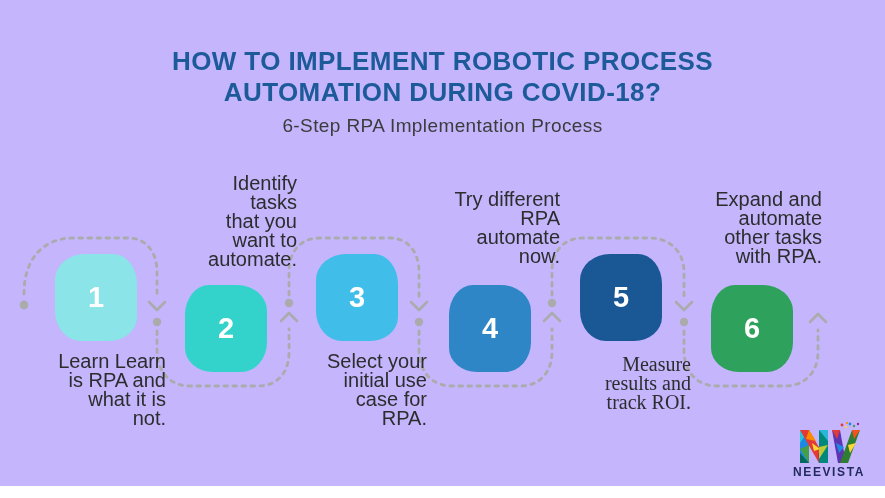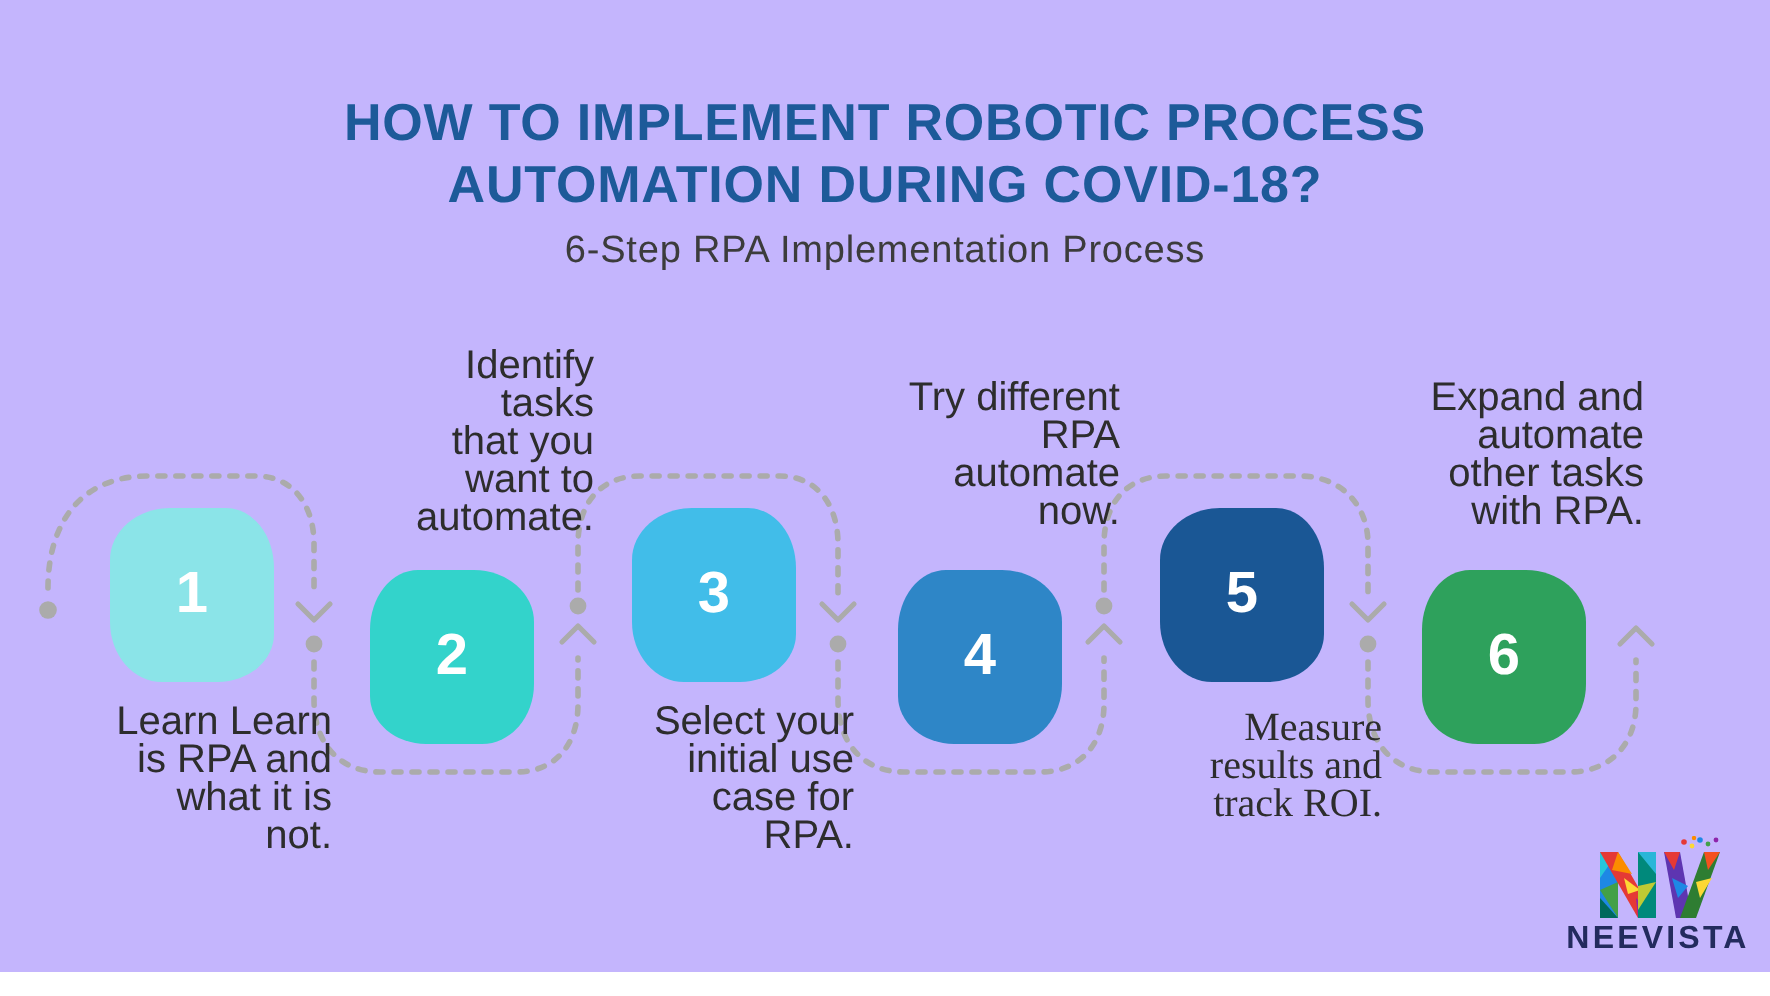--- a/index.html
+++ b/index.html
@@ -49,21 +49,21 @@
   .label-2 { left:157px; top:174px; }
   .label-3 { left:287px; top:352px; }
   .label-4 { left:420px; top:190px; }
   .label-5 { left:551px; top:355px;font-family:Liberation Serif, serif; }
   .label-6 { left:682px; top:190px; }
 
   
   .logo { position:absolute; right:6px; bottom:7px; width:100px; text-align:center; }
   .logo-mark { display:block; margin:0 auto 1px auto; }
   .logo-text {
-    font-size:16px; font-weight:700; color:#232B5E; letter-spacing:1.6px;
+    font-size:12px; font-weight:700; color:#232B5E; letter-spacing:1.6px;
   }
 </style>
 </head>
 <body>
 
 <div id="canvas">
 
   <div class="header">
     <div class="title-line">HOW TO IMPLEMENT ROBOTIC PROCESS</div>
     <div class="title-line">AUTOMATION DURING COVID-18?</div>

